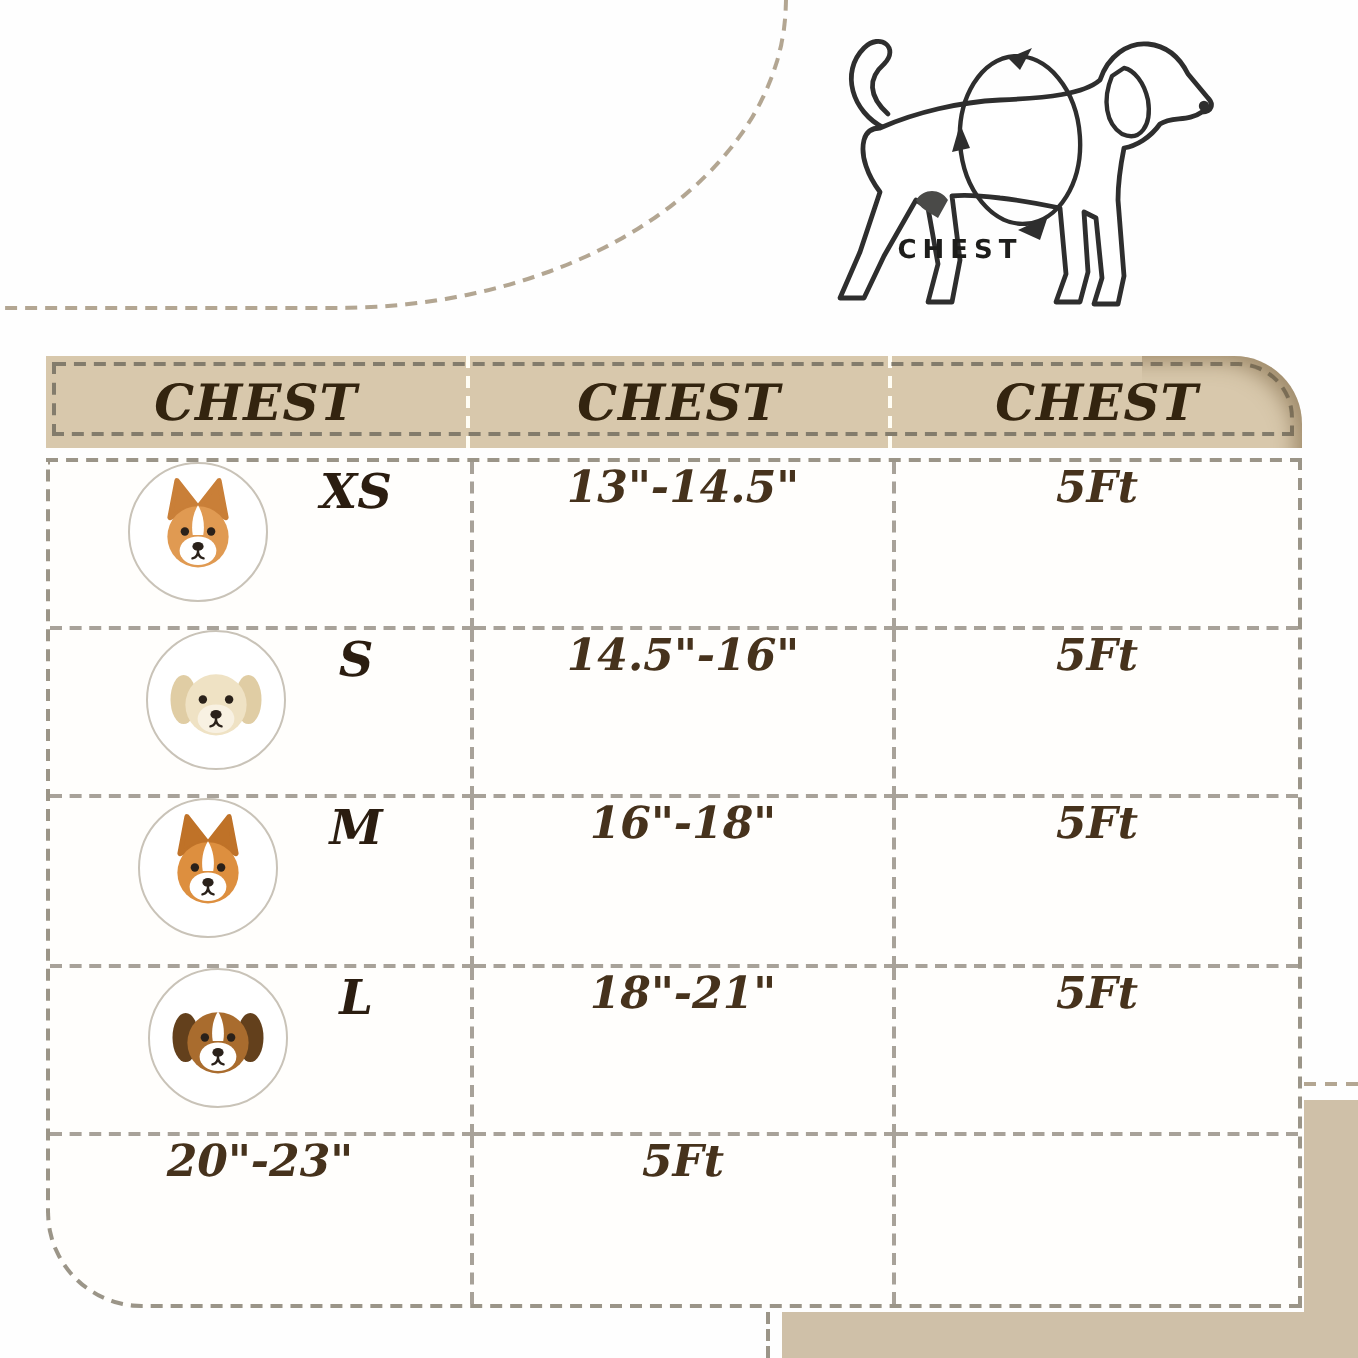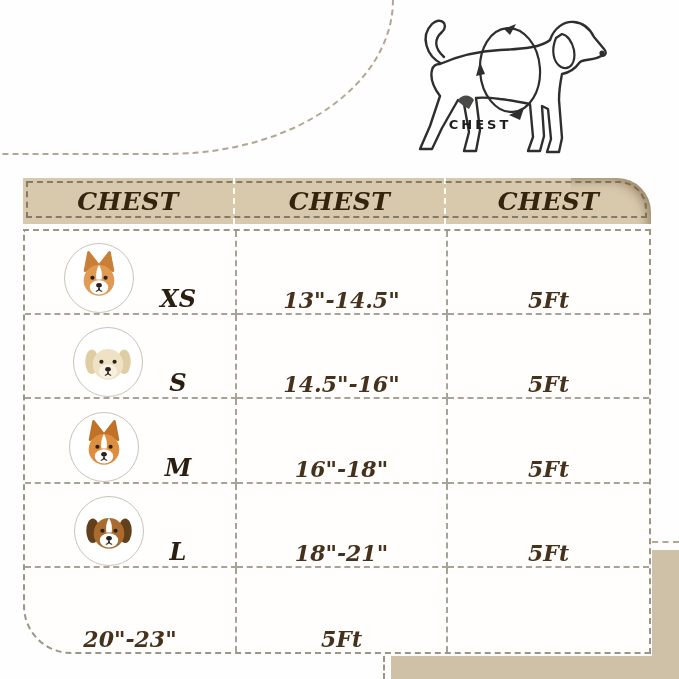--- a/index.html
+++ b/index.html
@@ -59,21 +59,21 @@
     color:#33240f;
   }
   .table-body {
     position:absolute; left:0; top:51px; width:628px; height:425px;
     box-sizing:border-box; background:#fffefc;
     border:2px dashed #9b9588; border-radius:0 0 0 48px;
     display:grid; grid-template-rows:repeat(5,1fr); overflow:hidden;
   }
   .trow { display:grid; grid-template-columns:212px 211px 1fr; }
   .cell {
-    display:flex; align-items:flex-end; justify-content:center;
+    display:flex; align-items:flex-start; justify-content:center;
     box-sizing:border-box;
   }
   .trow .cell:nth-child(1), .trow .cell:nth-child(2) { border-right:2px dashed #a8a299; }
   .trow:not(:last-child) .cell { border-bottom:2px dashed #a8a299; }
   .size-cell { gap:26px; }
   .dog-circle {
     width:68px; height:68px; border-radius:50%;
     background:#ffffff; border:1.5px solid #c9c3b8;
     display:flex; align-items:center; justify-content:center; flex:0 0 auto;
   }

